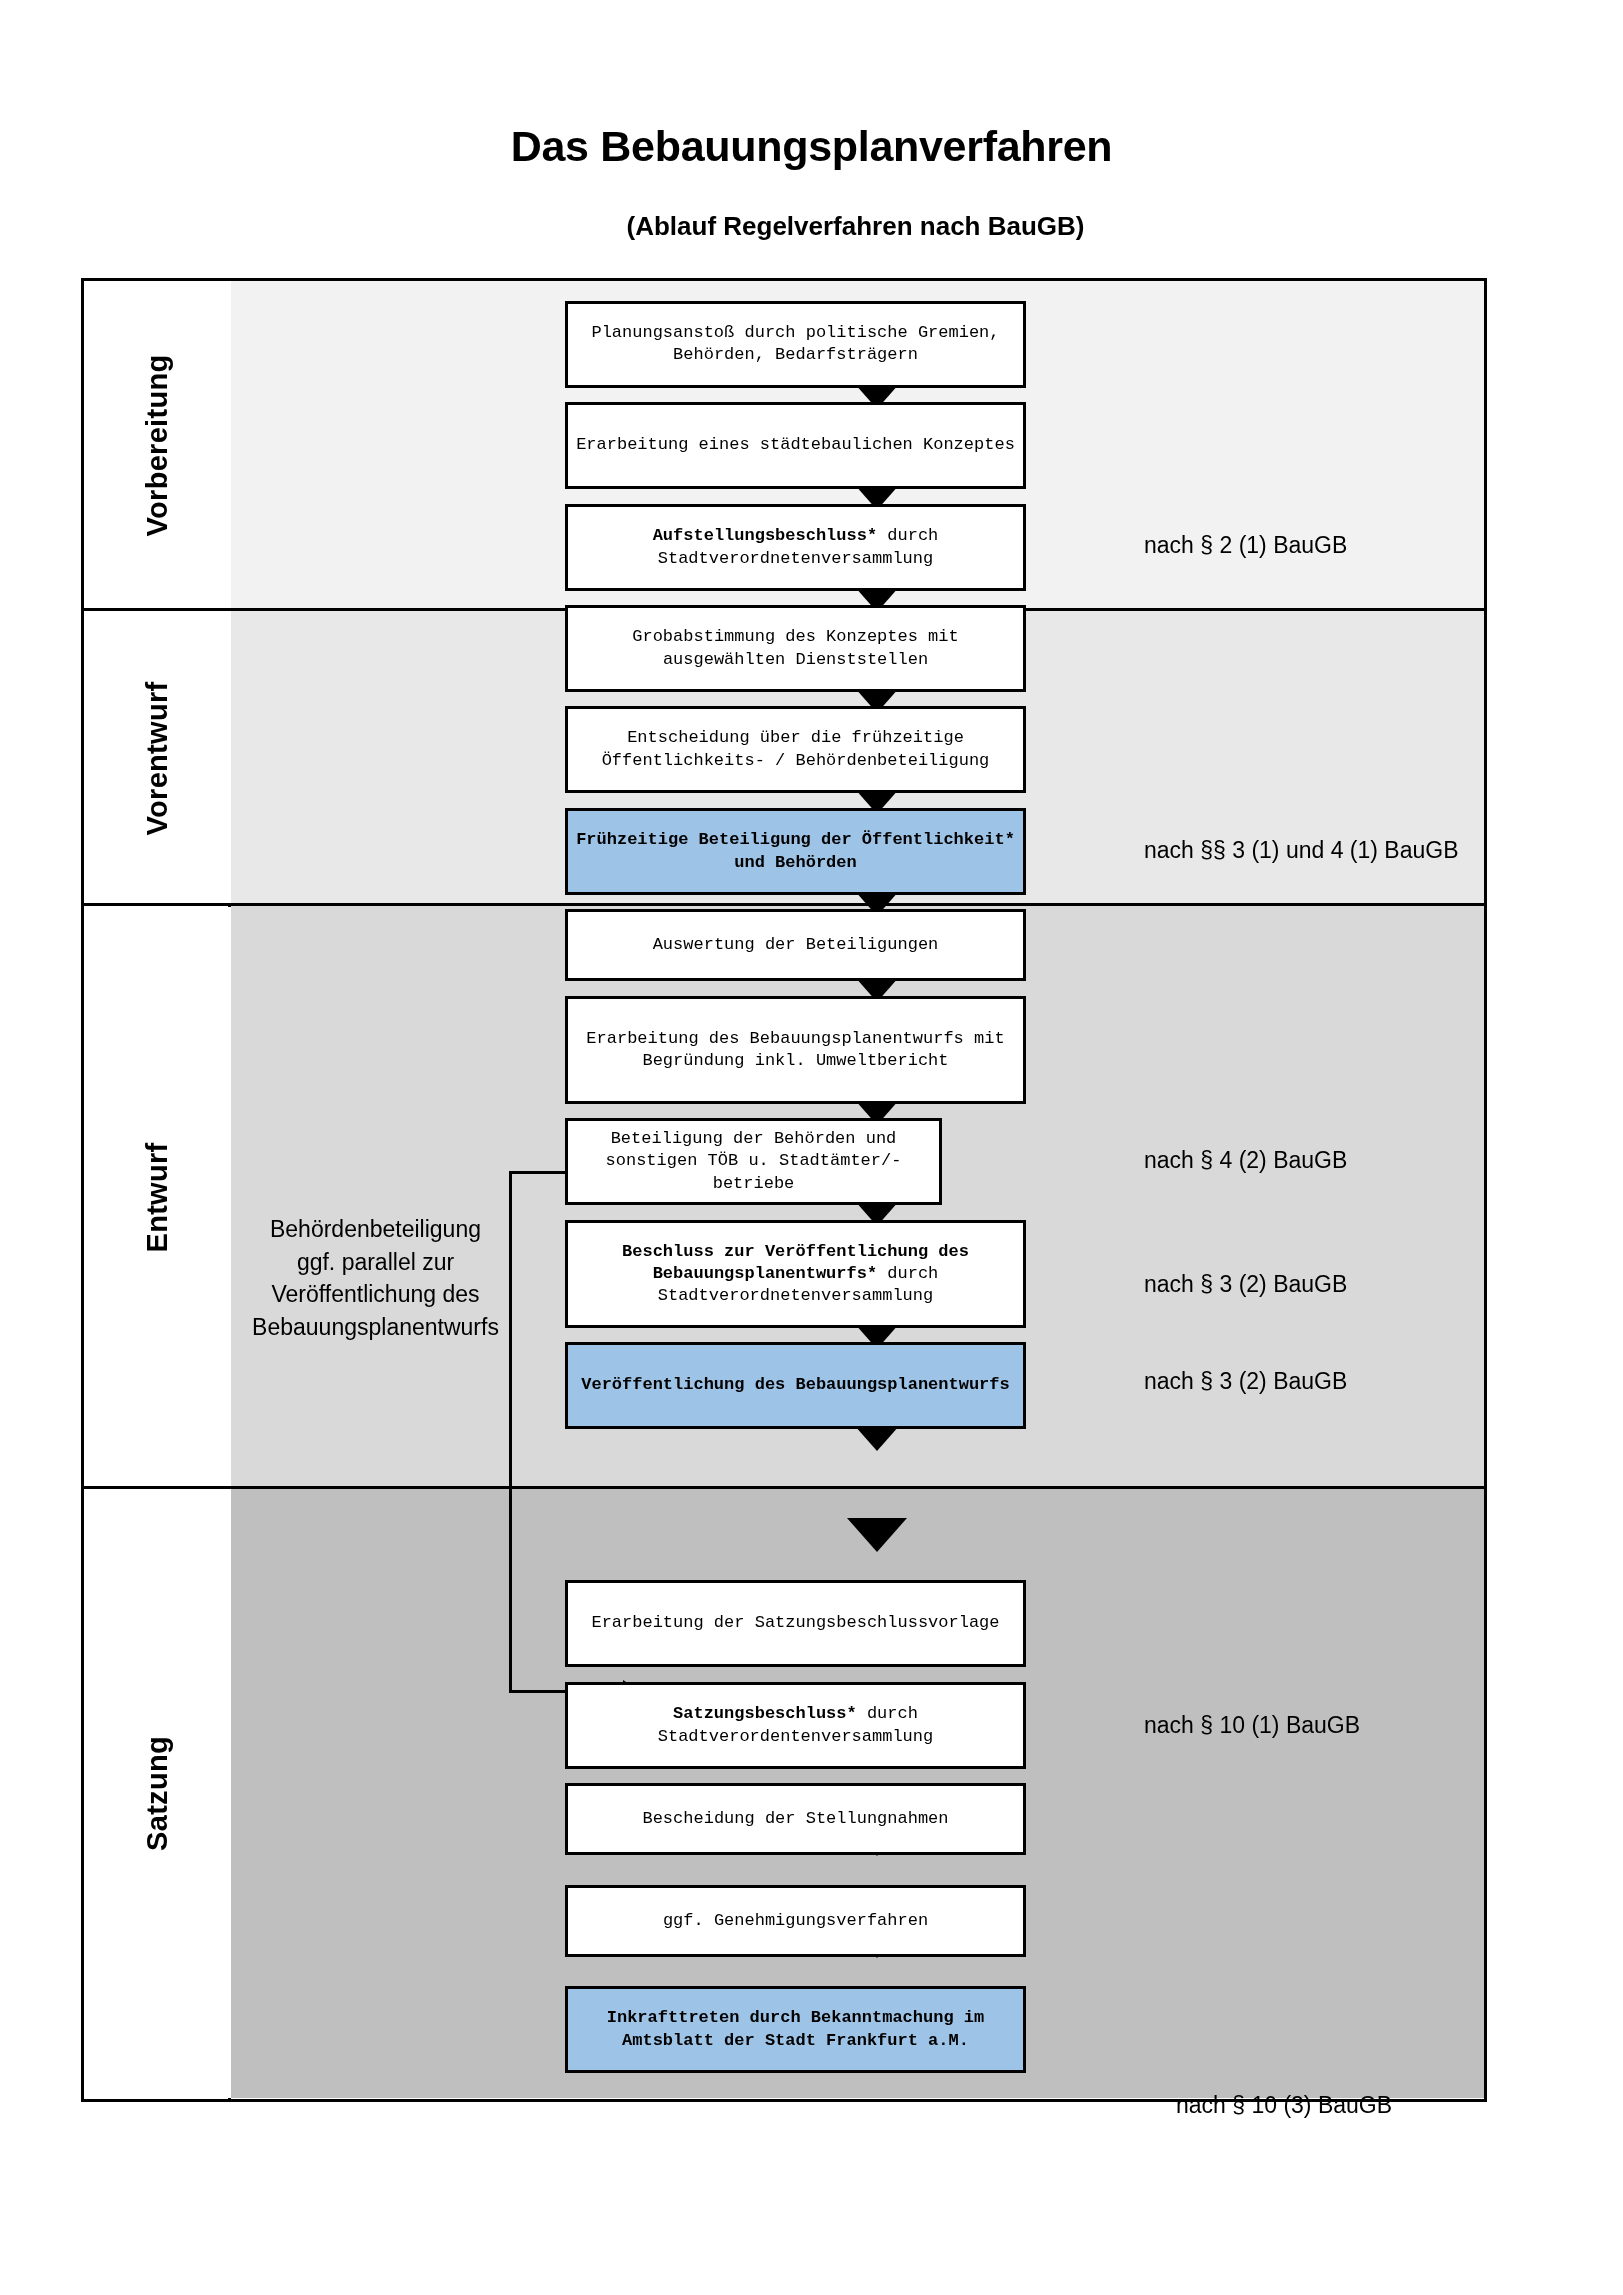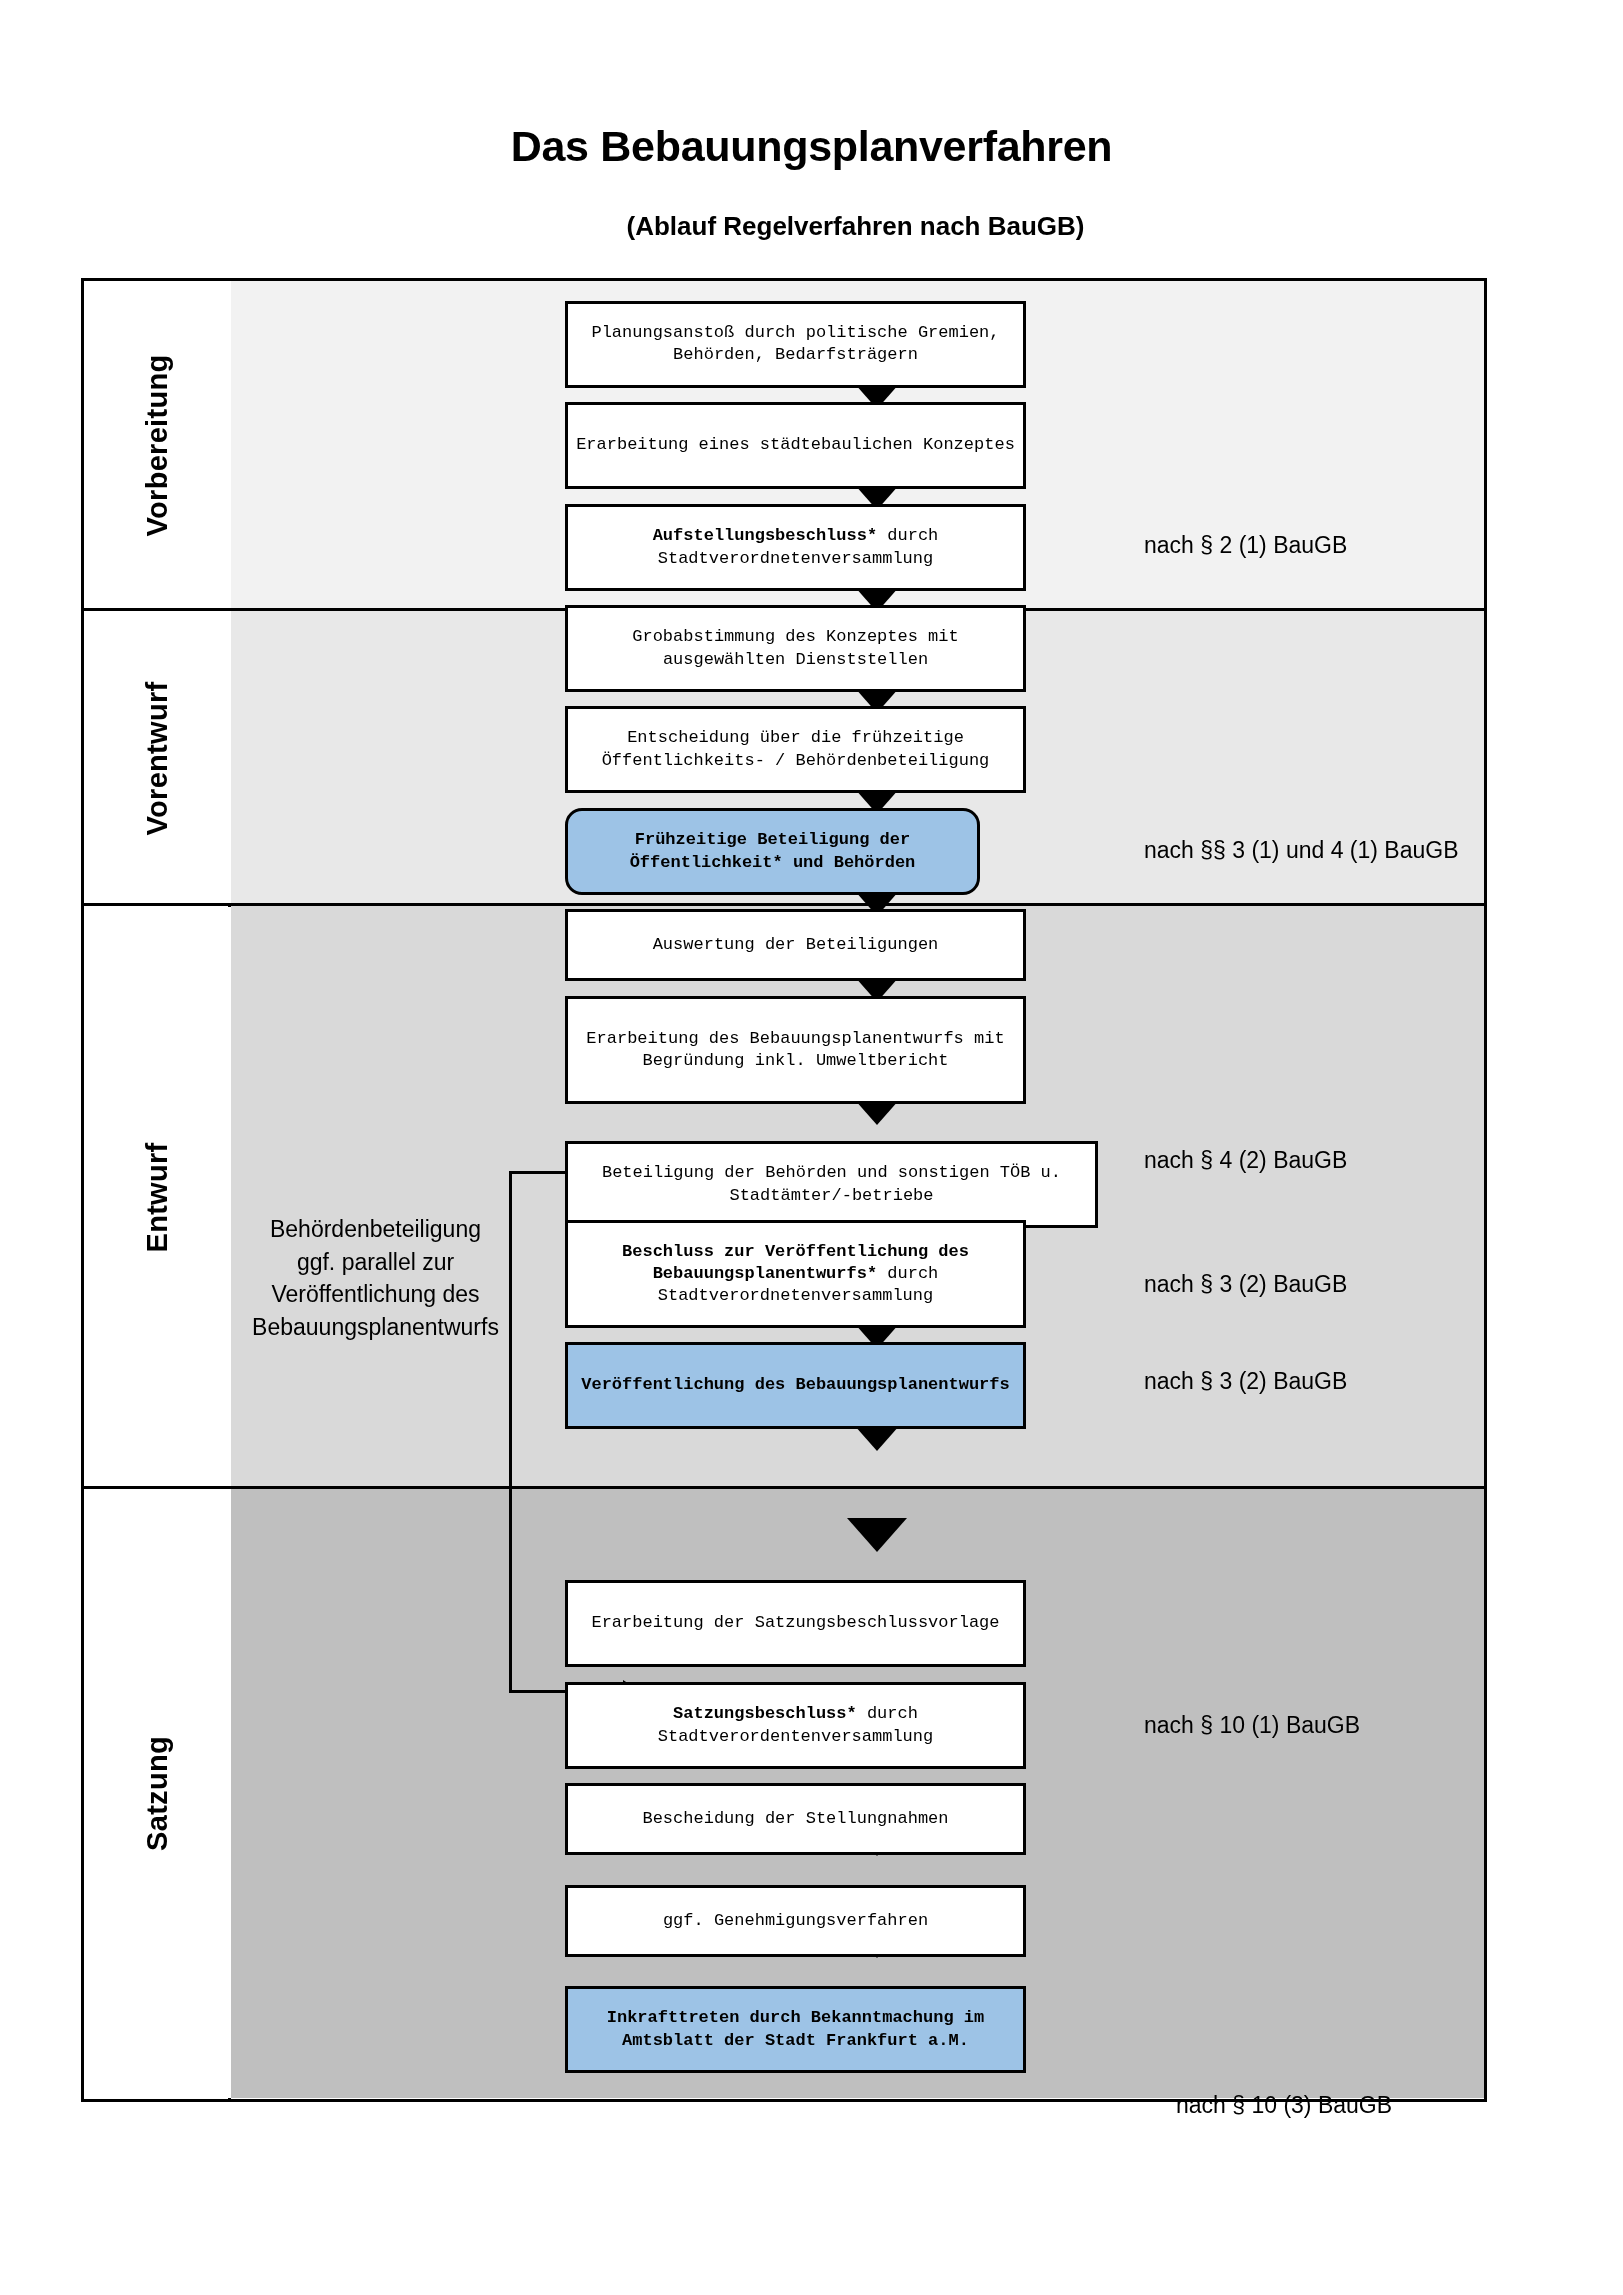--- a/index.html
+++ b/index.html
@@ -175,33 +175,33 @@
     </div>
 
     <div class="box" style="left:481px;top:324px;width:461px;height:87px;">
       <span>Grobabstimmung des Konzeptes mit ausgewählten Dienststellen</span>
     </div>
 
     <div class="box" style="left:481px;top:425px;width:461px;height:87px;">
       <span>Entscheidung über die frühzeitige Öffentlichkeits- / Behördenbeteiligung</span>
     </div>
 
-    <div class="box blue" style="left:481px;top:527px;width:415px;height:87px;border-radius:17px;">
+    <div class="box blue" style="left:481px;top:527px;width:461px;height:87px;">
       <span>Frühzeitige Beteiligung der Öffentlichkeit* und Behörden</span>
     </div>
 
     <div class="box" style="left:481px;top:628px;width:461px;height:72px;">
       <span>Auswertung der Beteiligungen</span>
     </div>
 
     <div class="box" style="left:481px;top:715px;width:461px;height:108px;">
       <span>Erarbeitung des Bebauungsplanentwurfs mit Begründung inkl. Umweltbericht</span>
     </div>
 
-    <div class="box" style="left:481px;top:837px;width:533px;height:87px;margin-top:23px;">
+    <div class="box" style="left:481px;top:837px;width:377px;height:87px;">
       <span>Beteiligung der Behörden und sonstigen TÖB u. Stadtämter/-betriebe</span>
     </div>
 
     <div class="box" style="left:481px;top:939px;width:461px;height:108px;">
       <span><b>Beschluss zur Veröffentlichung des Bebauungsplanentwurfs*</b><span> durch Stadtverordnetenversammlung</span></span>
     </div>
 
     <div class="box blue" style="left:481px;top:1061px;width:461px;height:87px;">
       <span>Veröffentlichung des Bebauungsplanentwurfs</span>
     </div>

